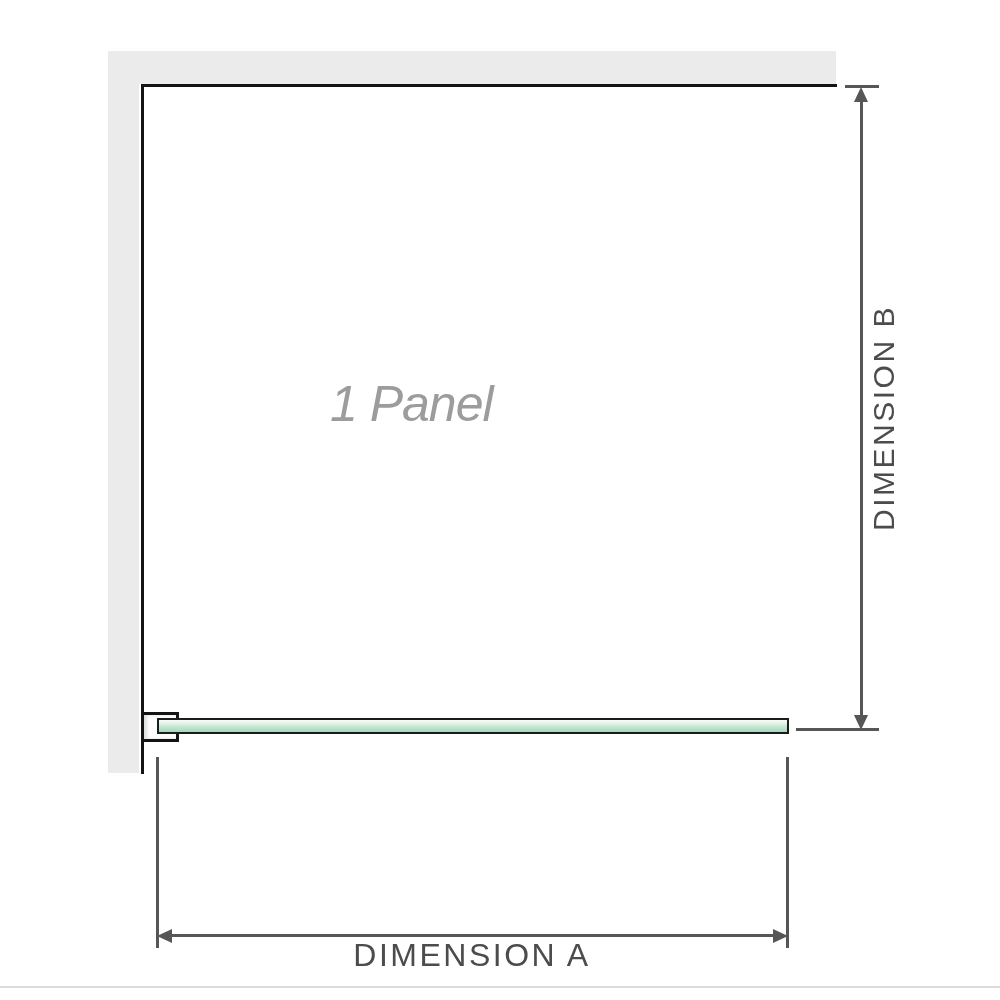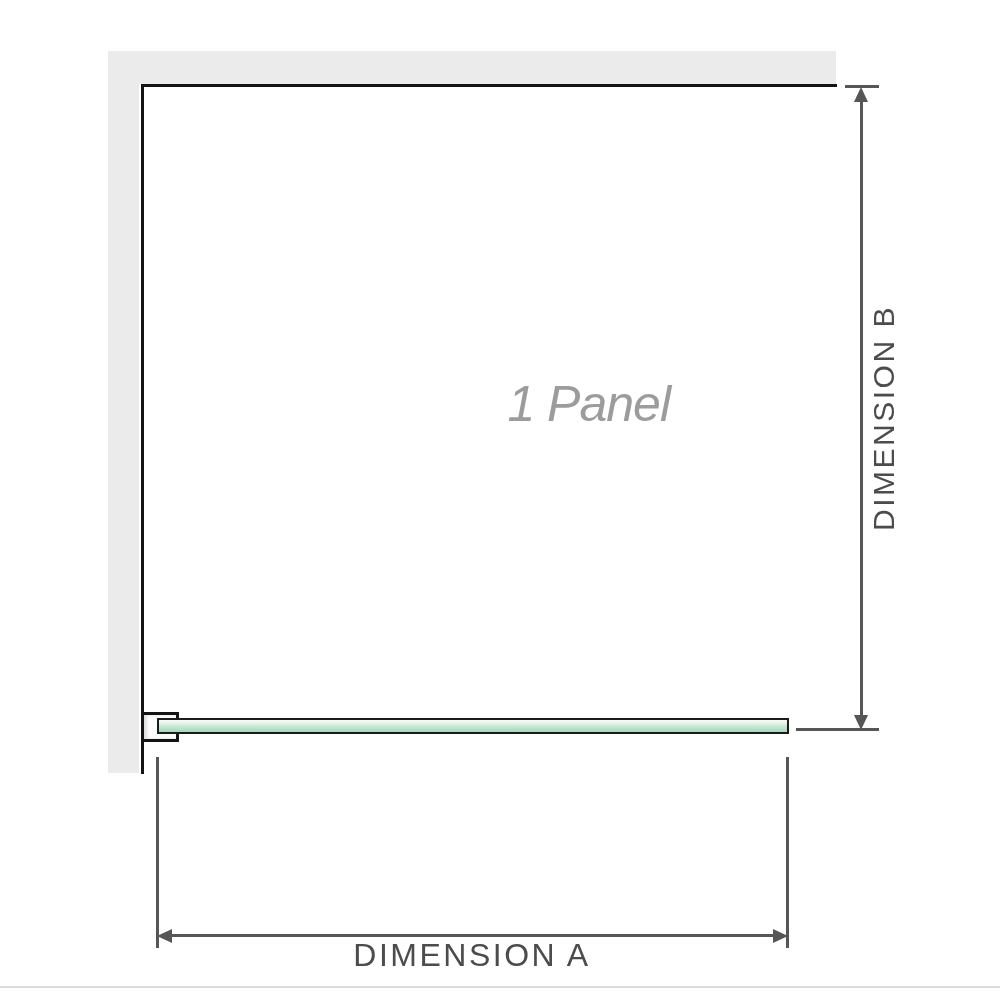--- a/index.html
+++ b/index.html
@@ -25,21 +25,21 @@
   .wall-left { left: 108px; top: 51px; width: 31px;  height: 722px; }
 
   
   .edge { background: #141414; }
   .enclosure-top-edge  { left: 141px; top: 84px; width: 696px; height: 3px; }
   .enclosure-left-edge { left: 141px; top: 84px; width: 3px;   height: 690px; }
 
   
   .panel-label {
     left: 330px; top: 376px; width: 340px; height: 60px;
-    text-align: right;
+    text-align: left;
     font-style: italic;
     font-weight: 500;
     font-size: 50px;
     line-height: 56px;
     letter-spacing: -1px;
     color: #9c9c9c;
     user-select: none;
   }
 
   

